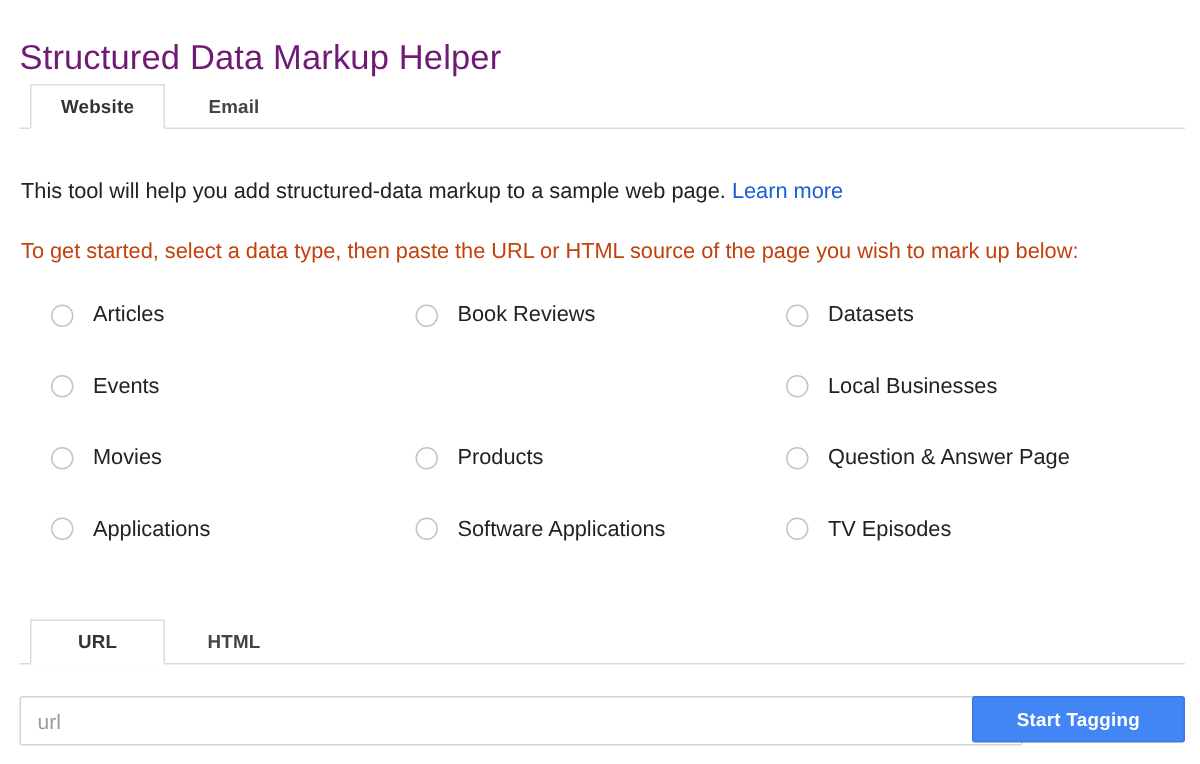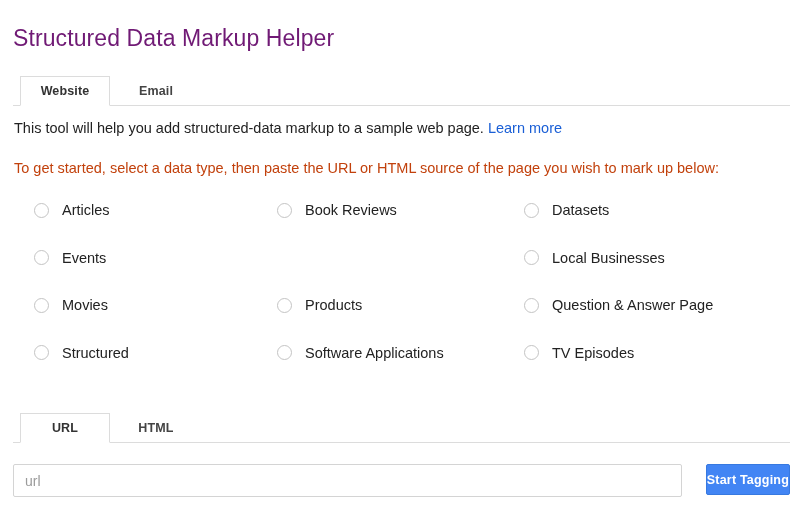--- a/index.html
+++ b/index.html
@@ -37,21 +37,21 @@
 
   
   .tabstrip {
     position: absolute;
     left: 13px;
     width: 777px;
     height: 30px;
     border-bottom: 1px solid #dcdcdc;
     box-sizing: border-box;
   }
-  .tabstrip.top { top: 76px; }
+  .tabstrip.top { top: 56px; }
   .tabstrip.bottom { top: 413px; }
 
   .tab {
     position: absolute;
     bottom: -1px;
     height: 30px;
     box-sizing: border-box;
     display: flex;
     align-items: center;
     justify-content: center;
@@ -167,21 +167,21 @@
   }
   .url-input::placeholder {
     color: #9b9b9b;
     opacity: 1;
   }
   .start-btn {
     position: absolute;
     right: 0;
     top: 0;
     height: 31px;
-    padding: 0 0;
+    padding: 0 29px;
     box-sizing: border-box;
     background: #4285f4;
     border: 1px solid #3779e0;
     border-radius: 2px;
     color: #ffffff;
     font-family: "Liberation Sans", sans-serif;
     font-size: 12.5px;
     font-weight: bold;
     letter-spacing: 0.2px;
     cursor: pointer;
@@ -246,21 +246,21 @@
       </label>
       <label class="type-option col2">
         <span class="radio"></span>
         <span class="type-label">Question &amp; Answer Page</span>
       </label>
     </div>
 
     <div class="type-row">
       <label class="type-option col0">
         <span class="radio"></span>
-        <span class="type-label">Structured</span>
+        <span class="type-label">Applications</span>
       </label>
       <label class="type-option col1">
         <span class="radio"></span>
         <span class="type-label">Software Applications</span>
       </label>
       <label class="type-option col2">
         <span class="radio"></span>
         <span class="type-label">TV Episodes</span>
       </label>
     </div>

